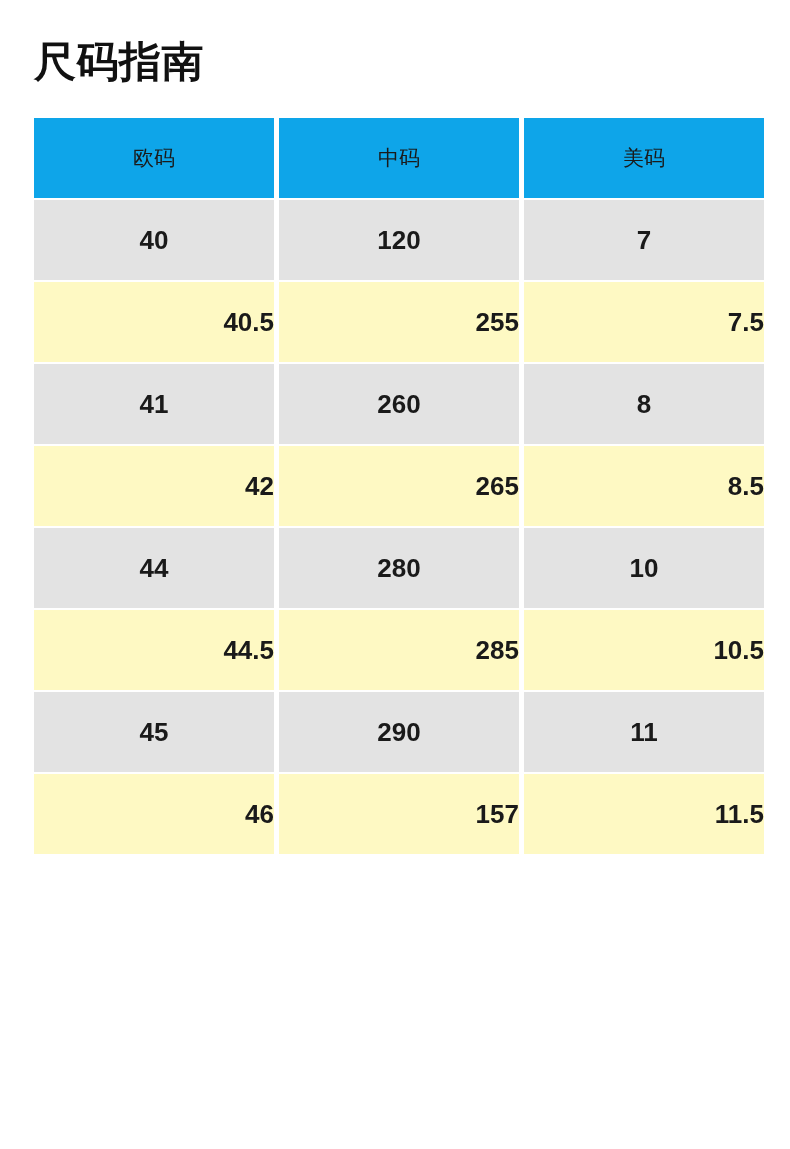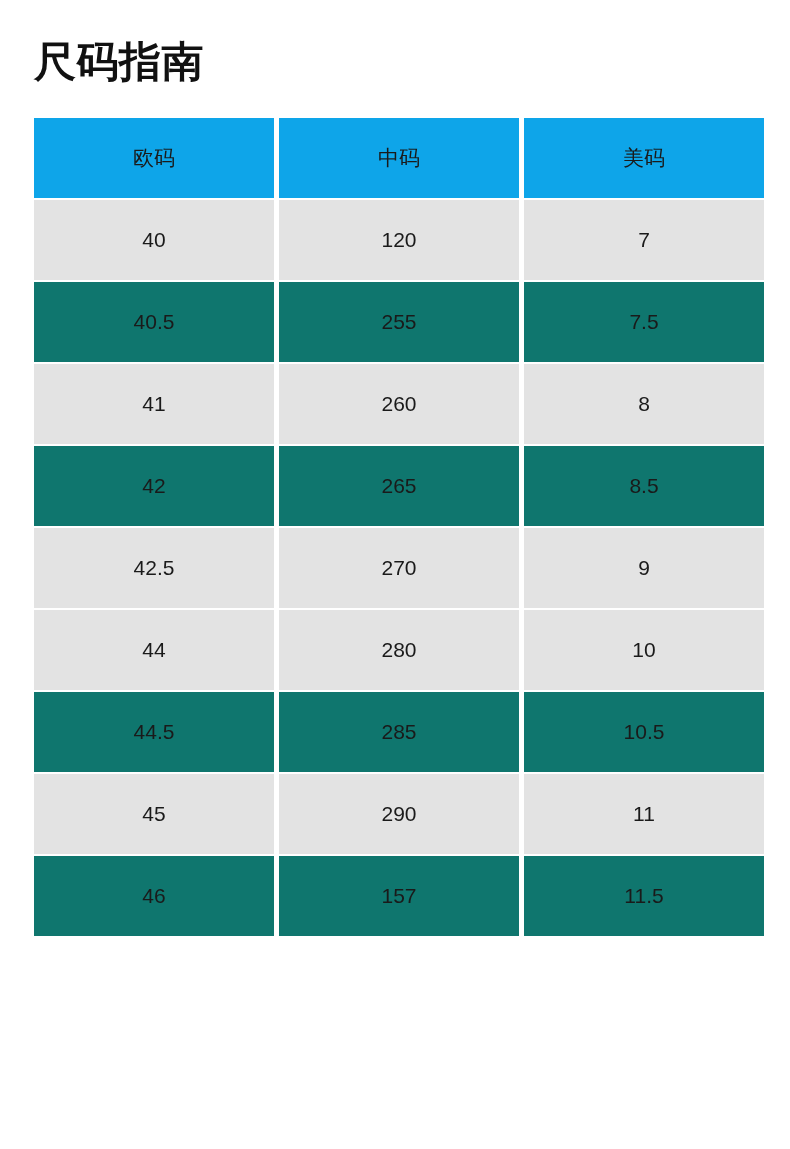--- a/index.html
+++ b/index.html
@@ -49,39 +49,40 @@
   .size-table col.c2 { width: 240px; }
   .size-table col.c3 { width: 240px; }
 
   .size-table th,
   .size-table td {
     padding: 0;
     margin: 0;
     height: 80px;
     text-align: center;
     vertical-align: middle;
-    font-size: 21px;
+    font-size: 26px;
     line-height: 80px;
-    font-weight: 400;
+    font-weight: 700;
     color: #1a1a1a;
     border: 0;
     overflow: hidden;
     white-space: nowrap;
   }
   .size-table thead th {
     background: #0ea5e9;
     font-weight: 400;
     font-size: 21px;
     color: #1a1a1a;
   }
   .size-table tbody tr.row-odd td {
     background: #e3e3e3;
   }
   .size-table tbody tr.row-even td {
-    background: #0f766e;
+    background: #fef9c3;
+    text-align: right;
   }
 </style>
 </head>
 <body>
 
 <div class="page">
 
   <h1 class="page-title">尺码指南</h1>
 
   <table class="size-table">
@@ -112,25 +113,20 @@
           <td>41</td>
           <td>260</td>
           <td>8</td>
         </tr>
         <tr class="row-even">
           <td>42</td>
           <td>265</td>
           <td>8.5</td>
         </tr>
         <tr class="row-odd">
-          <td>42.5</td>
-          <td>270</td>
-          <td>9</td>
-        </tr>
-        <tr class="row-odd">
           <td>44</td>
           <td>280</td>
           <td>10</td>
         </tr>
         <tr class="row-even">
           <td>44.5</td>
           <td>285</td>
           <td>10.5</td>
         </tr>
         <tr class="row-odd">

